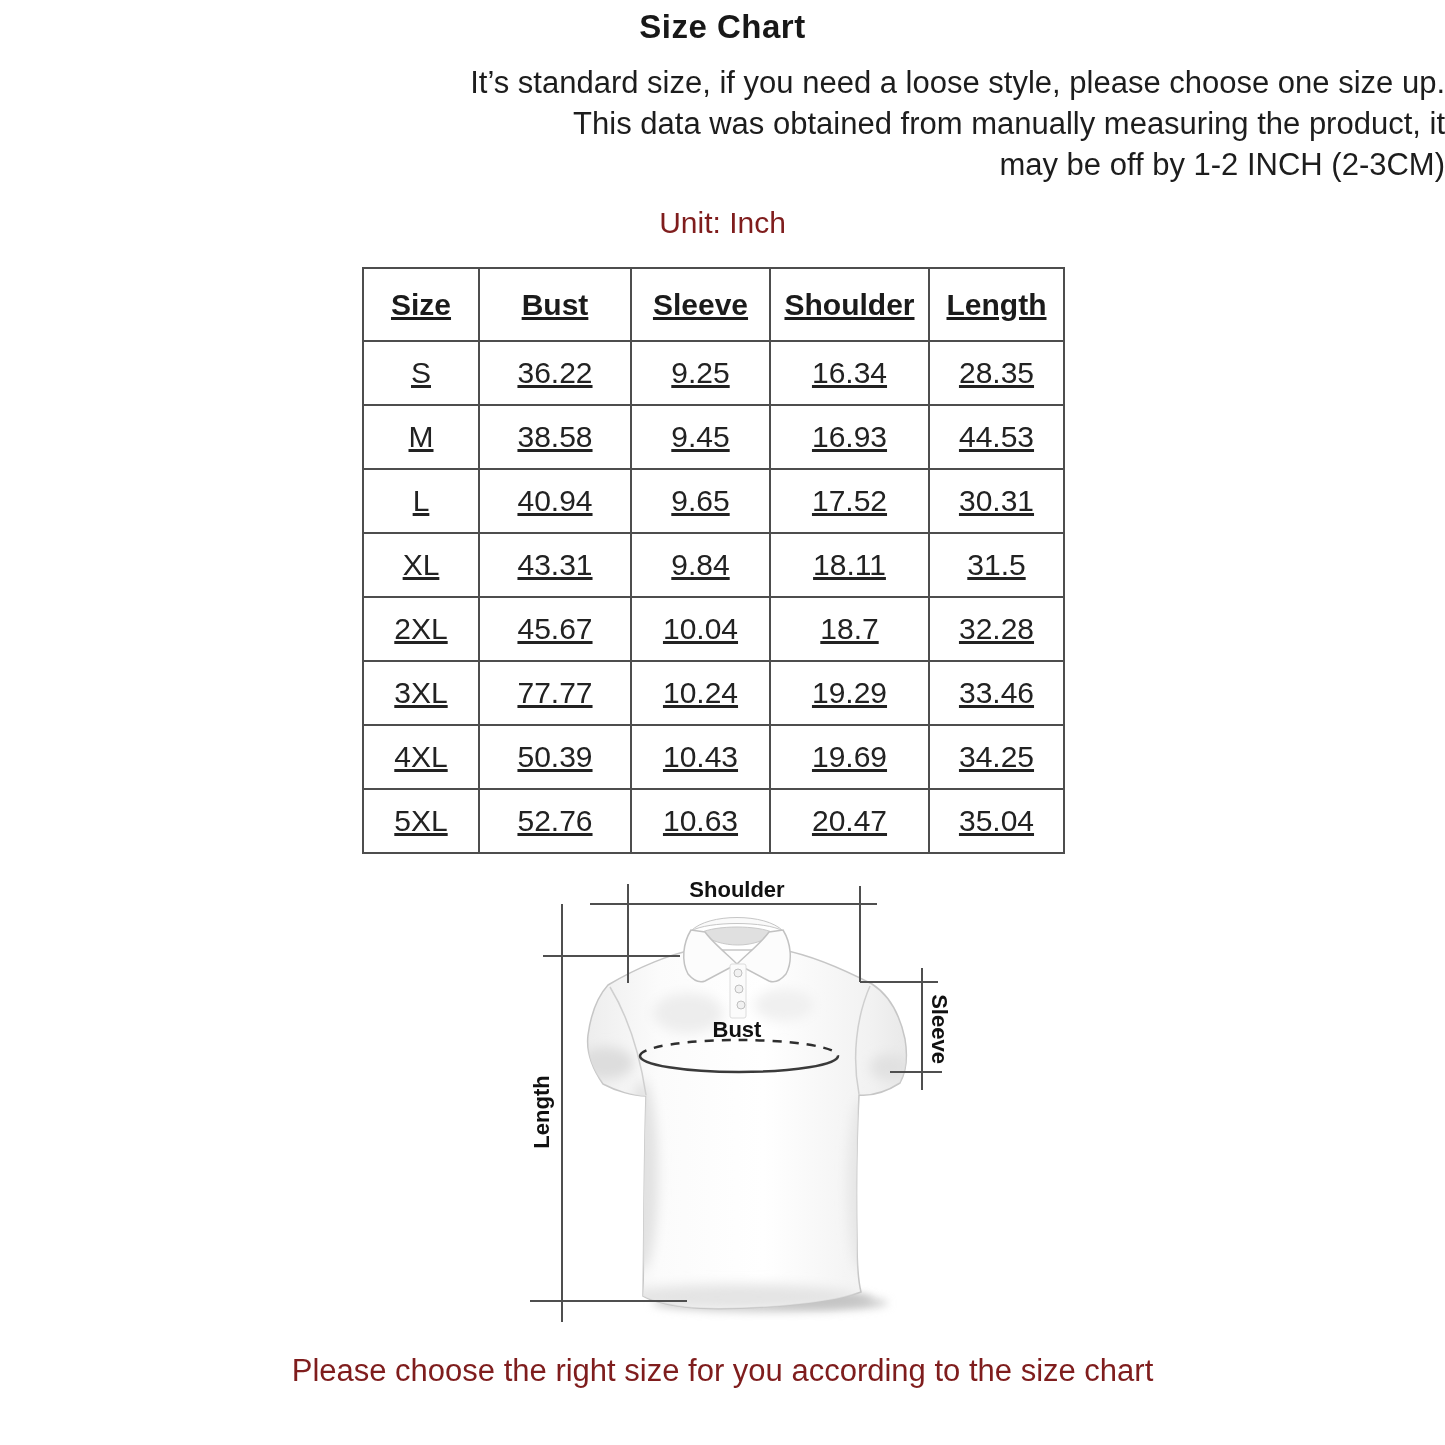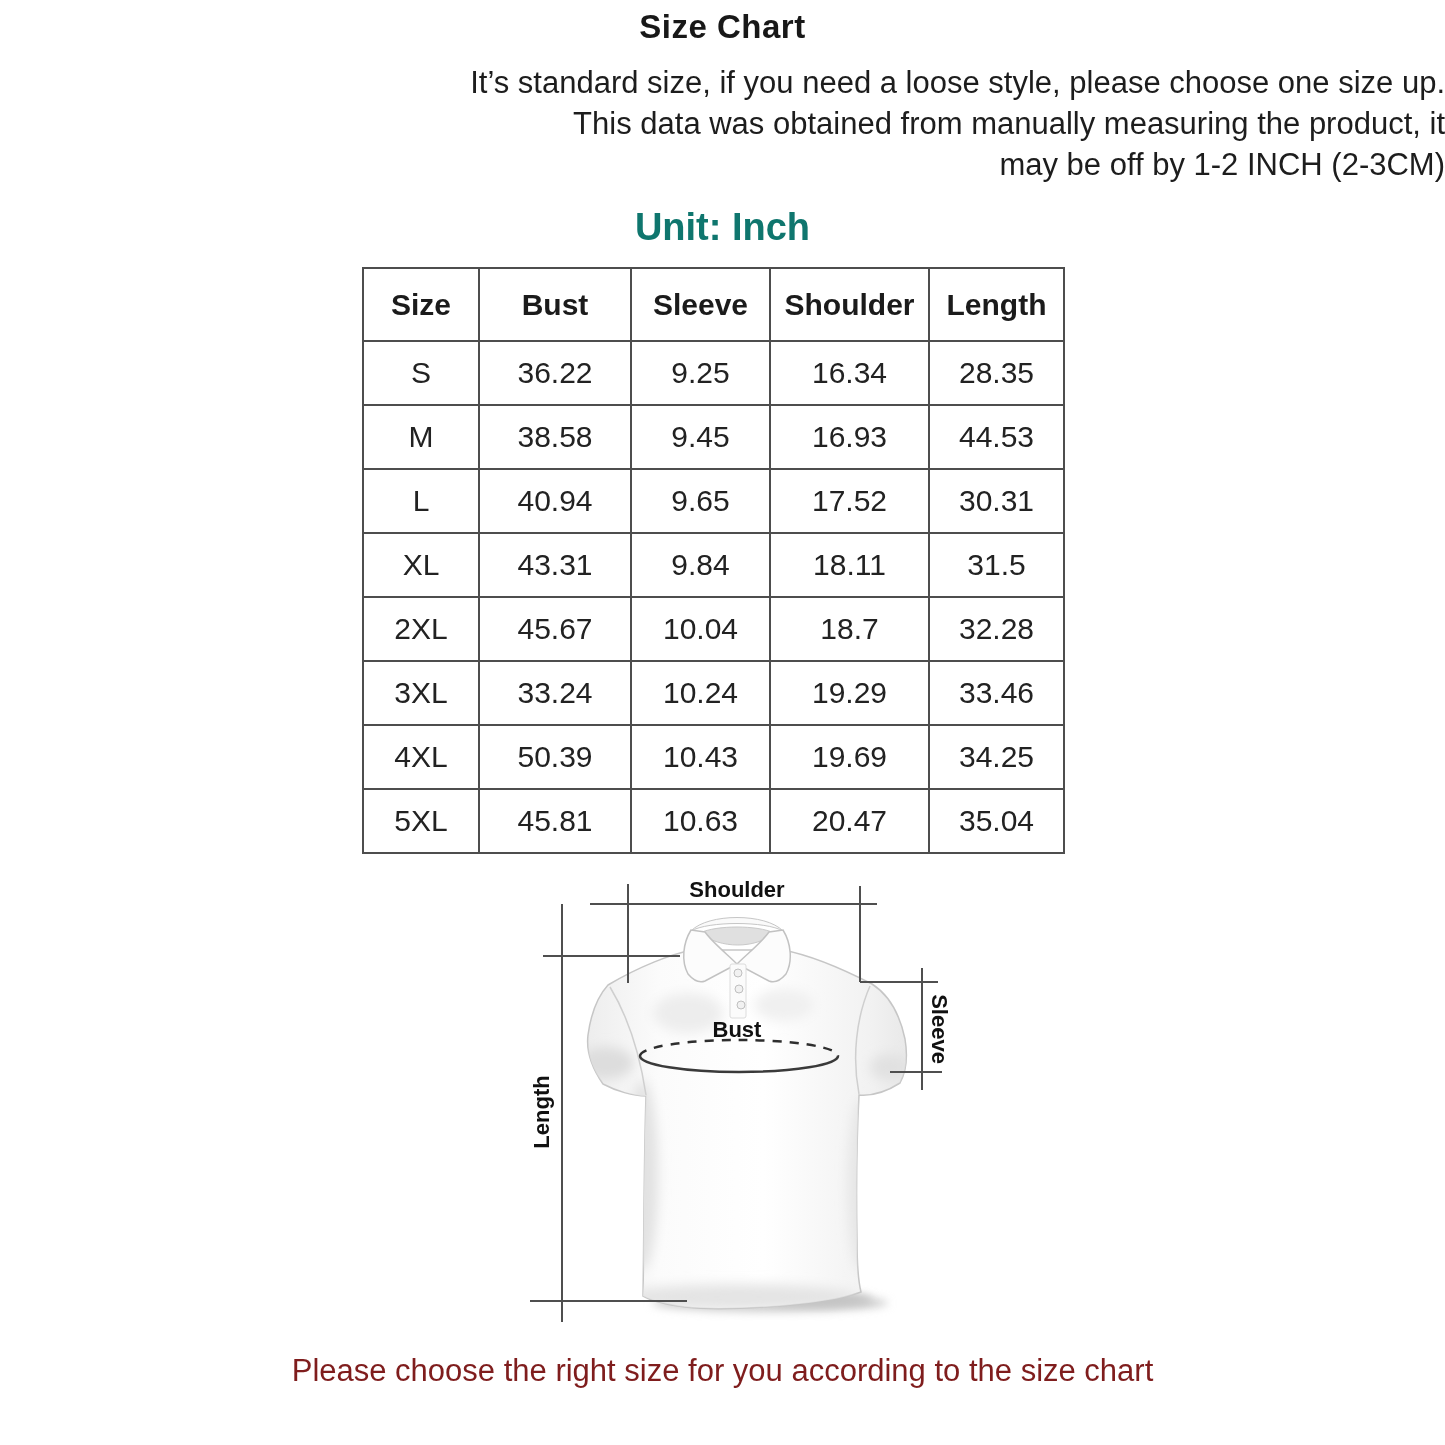--- a/index.html
+++ b/index.html
@@ -7,31 +7,32 @@
     position:relative;
     width:1445px;height:1445px;
     background:#ffffff;
     font-family:"Liberation Sans",sans-serif;
     color:#1c1c1c;
     overflow:hidden;
   }
   .centered{position:absolute;left:0;width:1445px;text-align:center;}
   #page-title{top:8px;font-size:33px;font-weight:800;letter-spacing:0.5px;color:#181818;text-align:center;}
   #intro-text{top:62px;font-size:31px;line-height:41px;font-weight:400;color:#1d1d1d;text-align:right;}
-  #unit-label{top:206px;font-size:38px;font-weight:700;color:#0f766e;}
+  #unit-label{top:206px;font-size:30px;font-weight:400;color:#7f1d1d;}
   #footer-text{top:1350px;font-size:31px;line-height:42px;font-weight:400;color:#7f1d1d;}
 
   #size-table-wrap{position:absolute;left:362px;top:267px;}
   table.size-table{border-collapse:collapse;table-layout:fixed;}
   table.size-table th,table.size-table td{
     border:2px solid #4d4d4d;
     text-align:center;vertical-align:middle;
     font-size:30px;color:#222222;
     padding:0;
     background:#ffffff;
+    text-decoration:underline;
   }
   table.size-table th{font-weight:700;height:71px;color:#1b1b1b;}
   table.size-table td{font-weight:400;height:62px;}
   .col-size{width:116px;}
   .col-bust{width:152px;}
   .col-sleeve{width:139px;}
   .col-shoulder{width:159px;}
   .col-length{width:135px;}
 
   #shirt-diagram{position:absolute;left:480px;top:855px;}
@@ -104,35 +105,35 @@
         </tr>
         <tr>
           <td>2XL</td>
           <td>45.67</td>
           <td>10.04</td>
           <td>18.7</td>
           <td>32.28</td>
         </tr>
         <tr>
           <td>3XL</td>
-          <td>33.24</td>
+          <td>77.77</td>
           <td>10.24</td>
           <td>19.29</td>
           <td>33.46</td>
         </tr>
         <tr>
           <td>4XL</td>
           <td>50.39</td>
           <td>10.43</td>
           <td>19.69</td>
           <td>34.25</td>
         </tr>
         <tr>
           <td>5XL</td>
-          <td>45.81</td>
+          <td>52.76</td>
           <td>10.63</td>
           <td>20.47</td>
           <td>35.04</td>
         </tr>
       </tbody>
     </table>
   </div>
 
   <svg id="shirt-diagram" width="520" height="480" viewBox="0 0 520 480">
     <defs>

